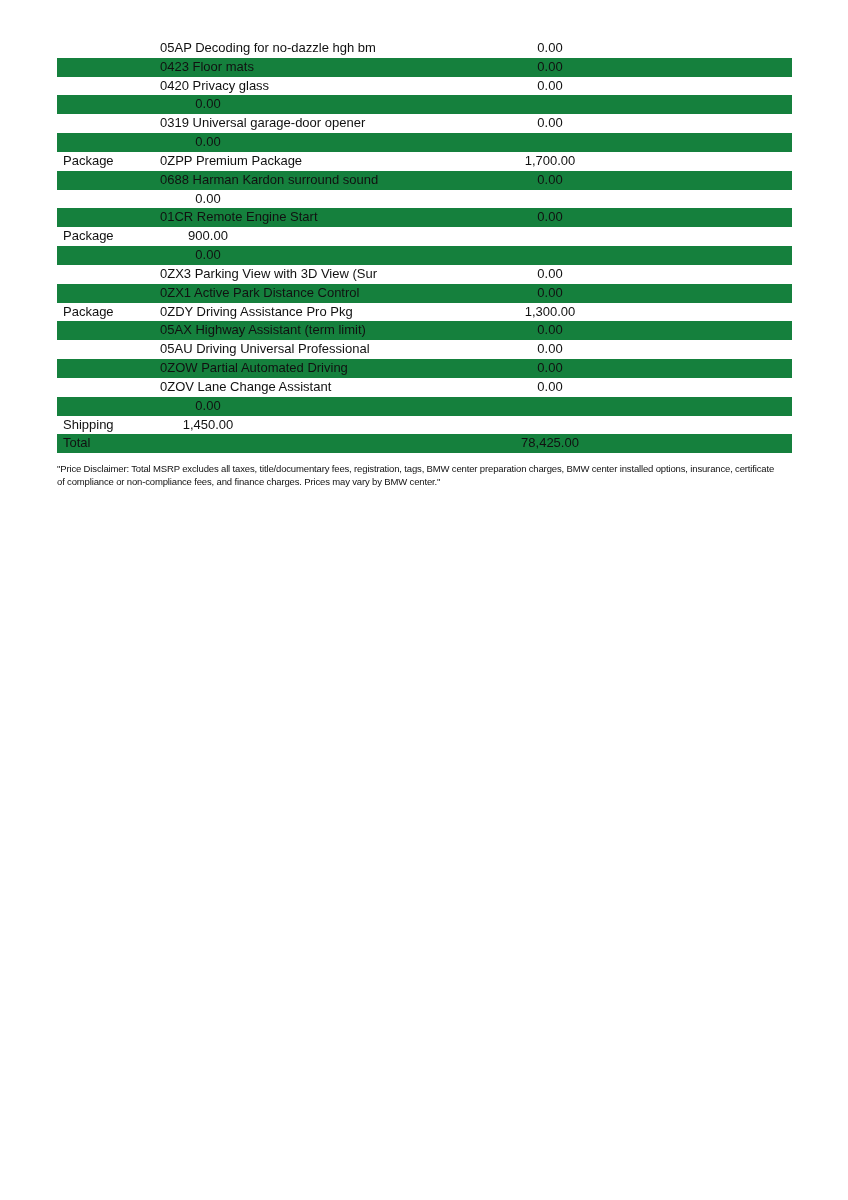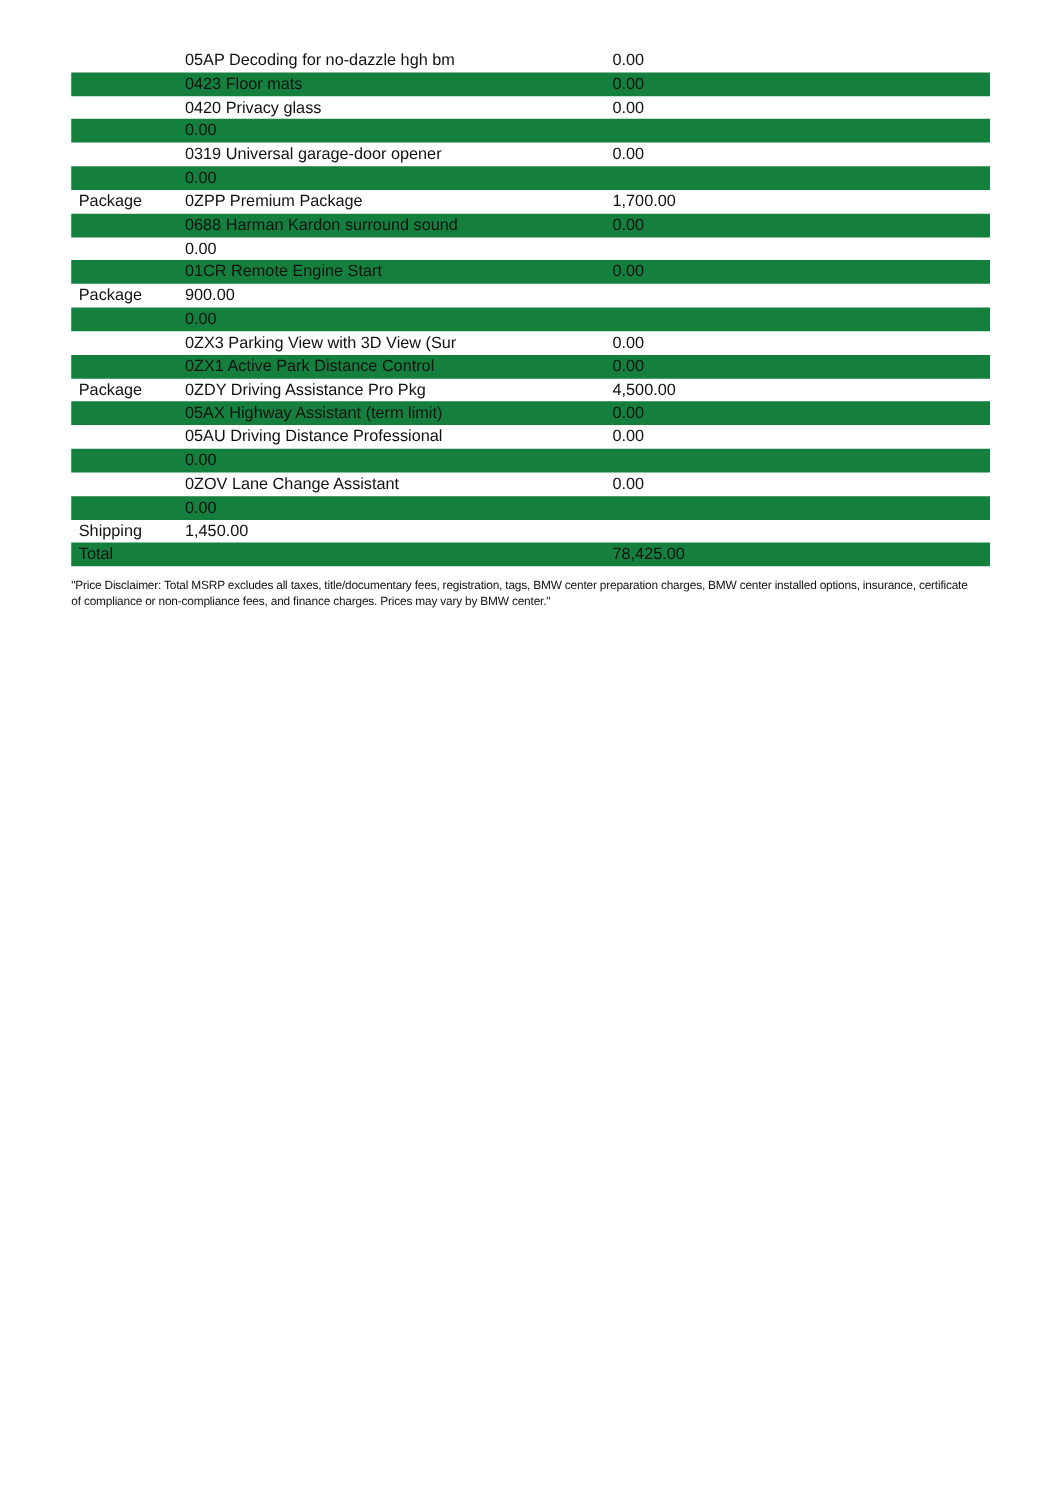--- a/index.html
+++ b/index.html
@@ -36,25 +36,26 @@
   }
   .col-category {
     width: 91px;
     padding-left: 6px;
     box-sizing: border-box;
     flex: 0 0 auto;
   }
   .col-description {
     flex: 1 1 auto;
     overflow: hidden;
+    margin-left: 12px;
   }
   .col-price {
     width: 120px;
     flex: 0 0 auto;
-    text-align: left;
+    text-align: center;
   }
   .col-spacer {
     width: 182px;
     flex: 0 0 auto;
   }
   .disclaimer {
     position: absolute;
     left: 57px;
     top: 463px;
     width: 724px;
@@ -159,40 +160,41 @@
   <div class="row alt">
     <span class="col-category"></span>
     <span class="col-description">0ZX1 Active Park Distance Control</span>
     <span class="col-price">0.00</span>
     <span class="col-spacer"></span>
   </div>
 
   <div class="row">
     <span class="col-category">Package</span>
     <span class="col-description">0ZDY Driving Assistance Pro Pkg</span>
-    <span class="col-price">4,500.00</span>
+    <span class="col-price">1,300.00</span>
     <span class="col-spacer"></span>
   </div>
 
   <div class="row alt">
     <span class="col-category"></span>
     <span class="col-description">05AX Highway Assistant (term limit)</span>
     <span class="col-price">0.00</span>
     <span class="col-spacer"></span>
   </div>
 
   <div class="row">
     <span class="col-category"></span>
-    <span class="col-description">05AU Driving Distance Professional</span>
-    <span class="col-price">0.00</span>
-    <span class="col-spacer"></span>
-  </div>
-
-  <div class="row alt">
-    <span class="col-category"></span>
+    <span class="col-description">05AU Driving Universal Professional</span>
+    <span class="col-price">0.00</span>
+    <span class="col-spacer"></span>
+  </div>
+
+  <div class="row alt">
+    <span class="col-category"></span>
+    <span class="col-description">0ZOW Partial Automated Driving</span>
     <span class="col-price">0.00</span>
     <span class="col-spacer"></span>
   </div>
 
   <div class="row">
     <span class="col-category"></span>
     <span class="col-description">0ZOV Lane Change Assistant</span>
     <span class="col-price">0.00</span>
     <span class="col-spacer"></span>
   </div>

